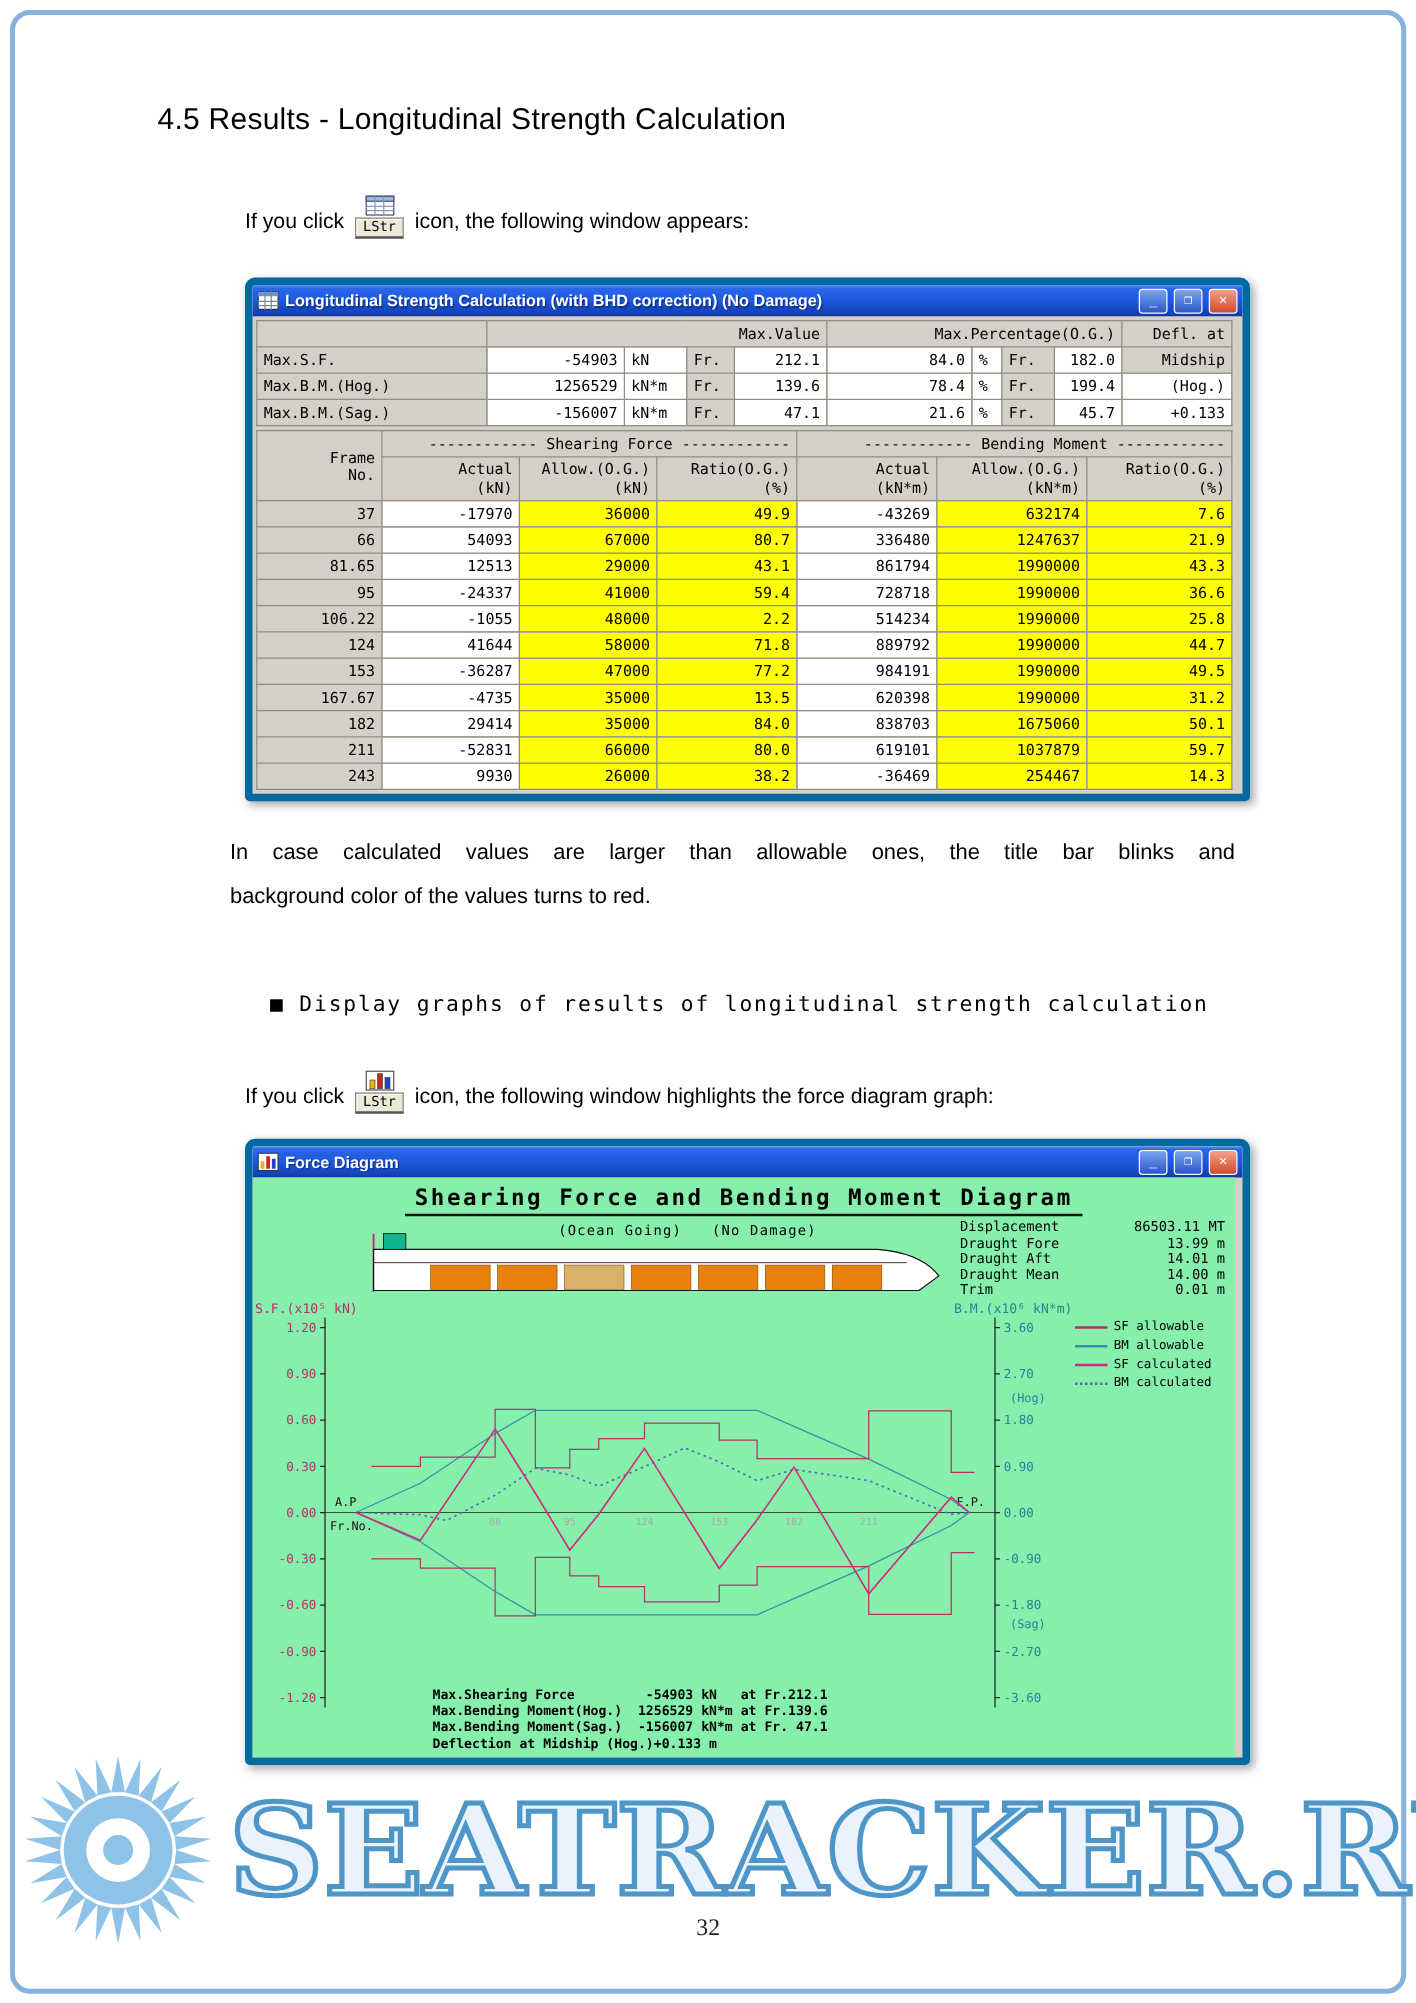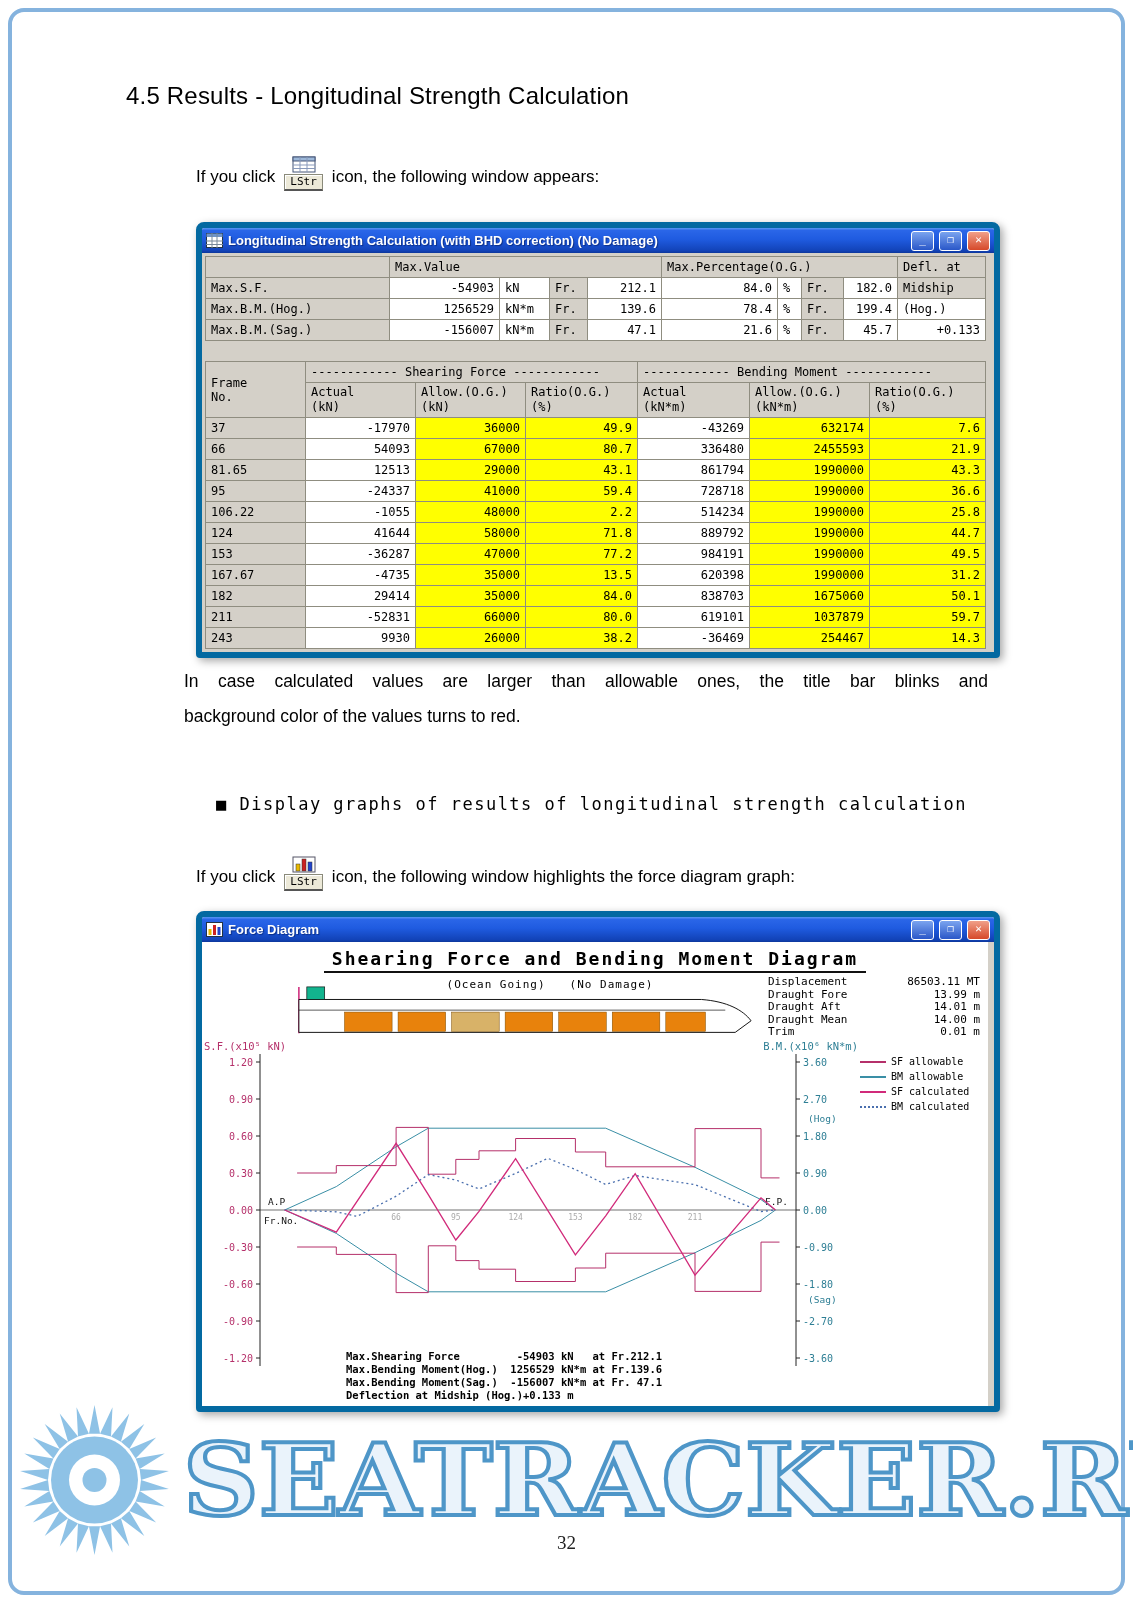--- a/index.html
+++ b/index.html
@@ -32,26 +32,26 @@
   .tb-btn{width:21px;height:18px;flex:none;border-radius:3px;border:1px solid #fff;color:#fff;
         font-size:11px;line-height:16px;text-align:center;font-family:"DejaVu Sans Mono",monospace;
         background:linear-gradient(#7ba4ef,#2a57c8);}
   .tb-close{background:linear-gradient(#f0a089,#d6492a);}
 
   
   .win1-body{padding:3px;font-family:"DejaVu Sans Mono",monospace;font-size:12px;}
   .win1-body table{border-collapse:collapse;table-layout:fixed;width:780px;}
   .win1-body td{border:1px solid #8f8d80;height:20px;padding:0 5px;overflow:hidden;white-space:nowrap;}
   .beige{background:#d4d0c8;} .white{background:#fff;} .yellow{background:#ffff00;}
-  .num{text-align:right;} .ctr{text-align:left;}
-  .main-table{margin-top:20px;}
+  .num{text-align:right;} .ctr{text-align:right;}
+  .main-table{margin-top:3px;}
   .main-table .sub td, .sub-cell{line-height:1.25;height:34px;}
 
   
-  .win2-body{position:relative;width:786px;height:464px;background:#ffffff;
+  .win2-body{position:relative;width:786px;height:464px;background:#86efac;
         font-family:"DejaVu Sans Mono",monospace;}
   .chart-title{position:absolute;top:6px;left:0;right:0;text-align:center;font-weight:bold;
         font-size:18px;letter-spacing:2px;}
   .chart-title span{border-bottom:2px solid #111;padding:0 8px 2px;}
   .chart-subtitle{position:absolute;top:36px;left:0;right:90px;display:flex;justify-content:center;
         gap:24px;font-size:11px;letter-spacing:1px;}
   .info-block{position:absolute;right:8px;top:34px;width:212px;font-size:11px;line-height:12.5px;}
   .info-row{display:flex;justify-content:space-between;text-align:right;}
   .ship{position:absolute;left:83px;top:42px;width:474px;height:60px;}
   .force-chart{position:absolute;left:2px;top:96px;width:656px;height:344px;}
@@ -226,21 +226,21 @@
               <td class="white num">-43269</td>
               <td class="yellow num">632174</td>
               <td class="yellow num">7.6</td>
             </tr>
             <tr>
               <td class="beige ctr">66</td>
               <td class="white num">54093</td>
               <td class="yellow num">67000</td>
               <td class="yellow num">80.7</td>
               <td class="white num">336480</td>
-              <td class="yellow num">2455593</td>
+              <td class="yellow num">1247637</td>
               <td class="yellow num">21.9</td>
             </tr>
             <tr>
               <td class="beige ctr">81.65</td>
               <td class="white num">12513</td>
               <td class="yellow num">29000</td>
               <td class="yellow num">43.1</td>
               <td class="white num">861794</td>
               <td class="yellow num">1990000</td>
               <td class="yellow num">43.3</td>

